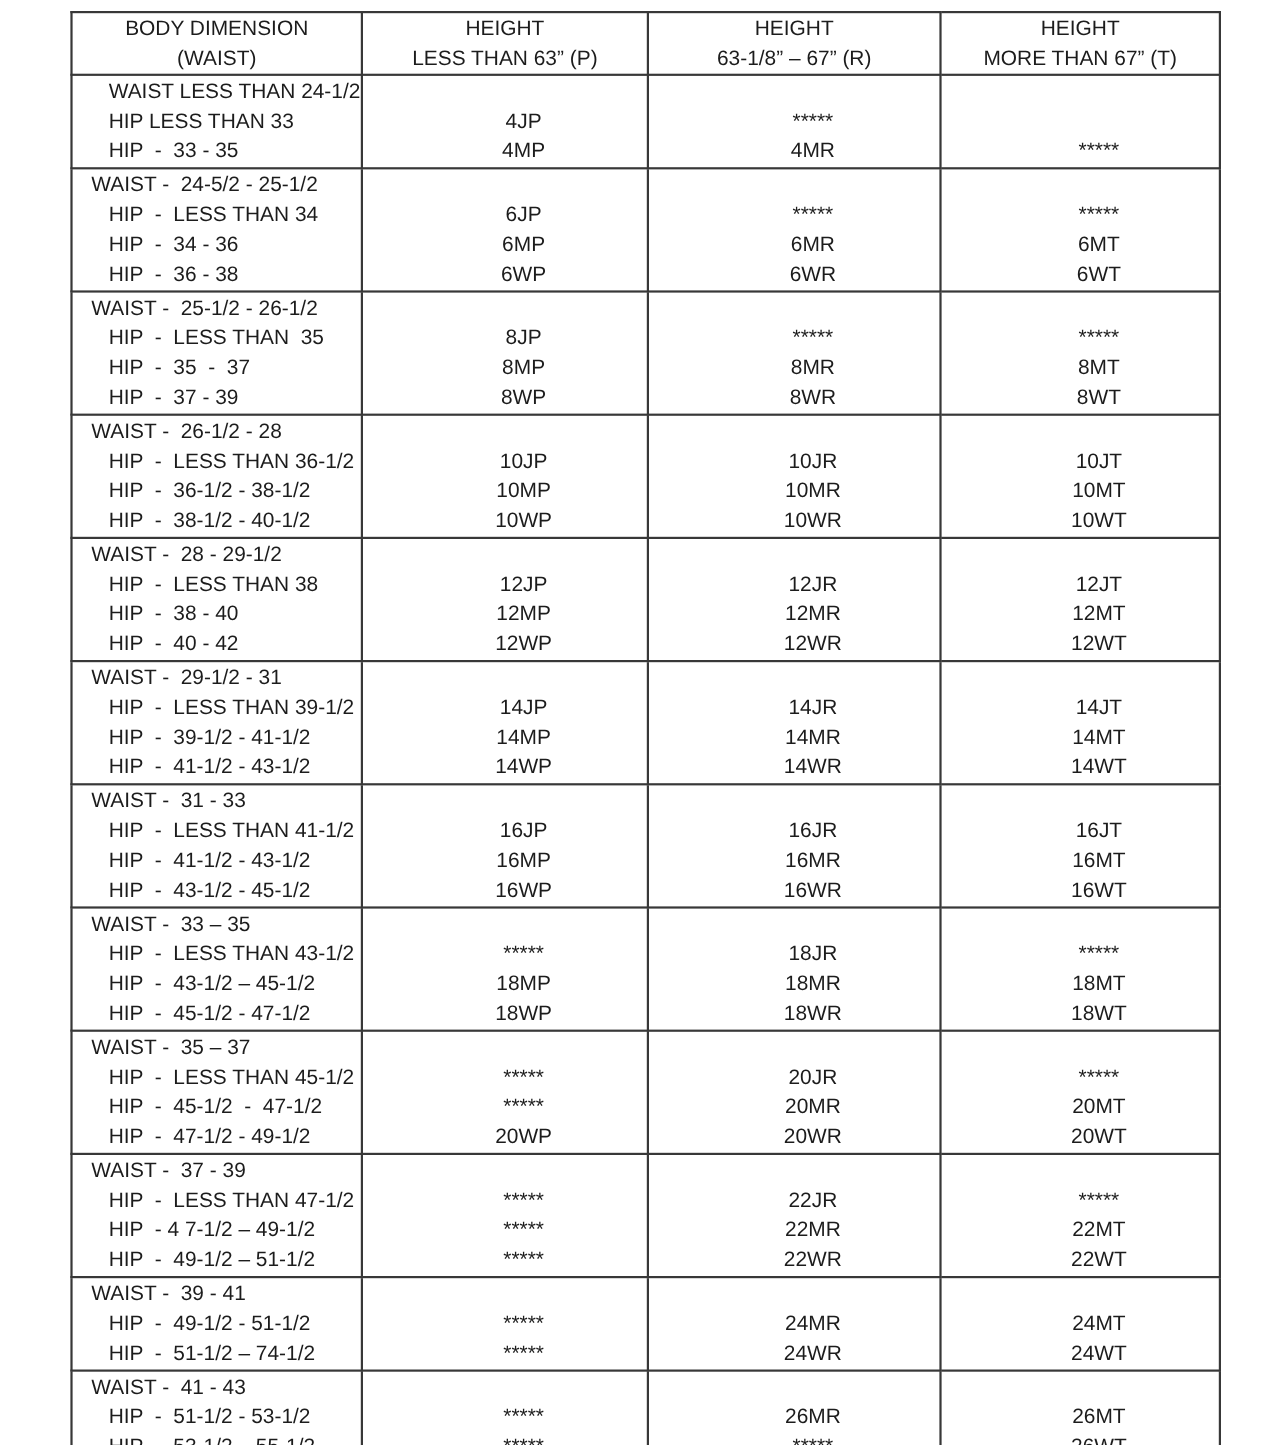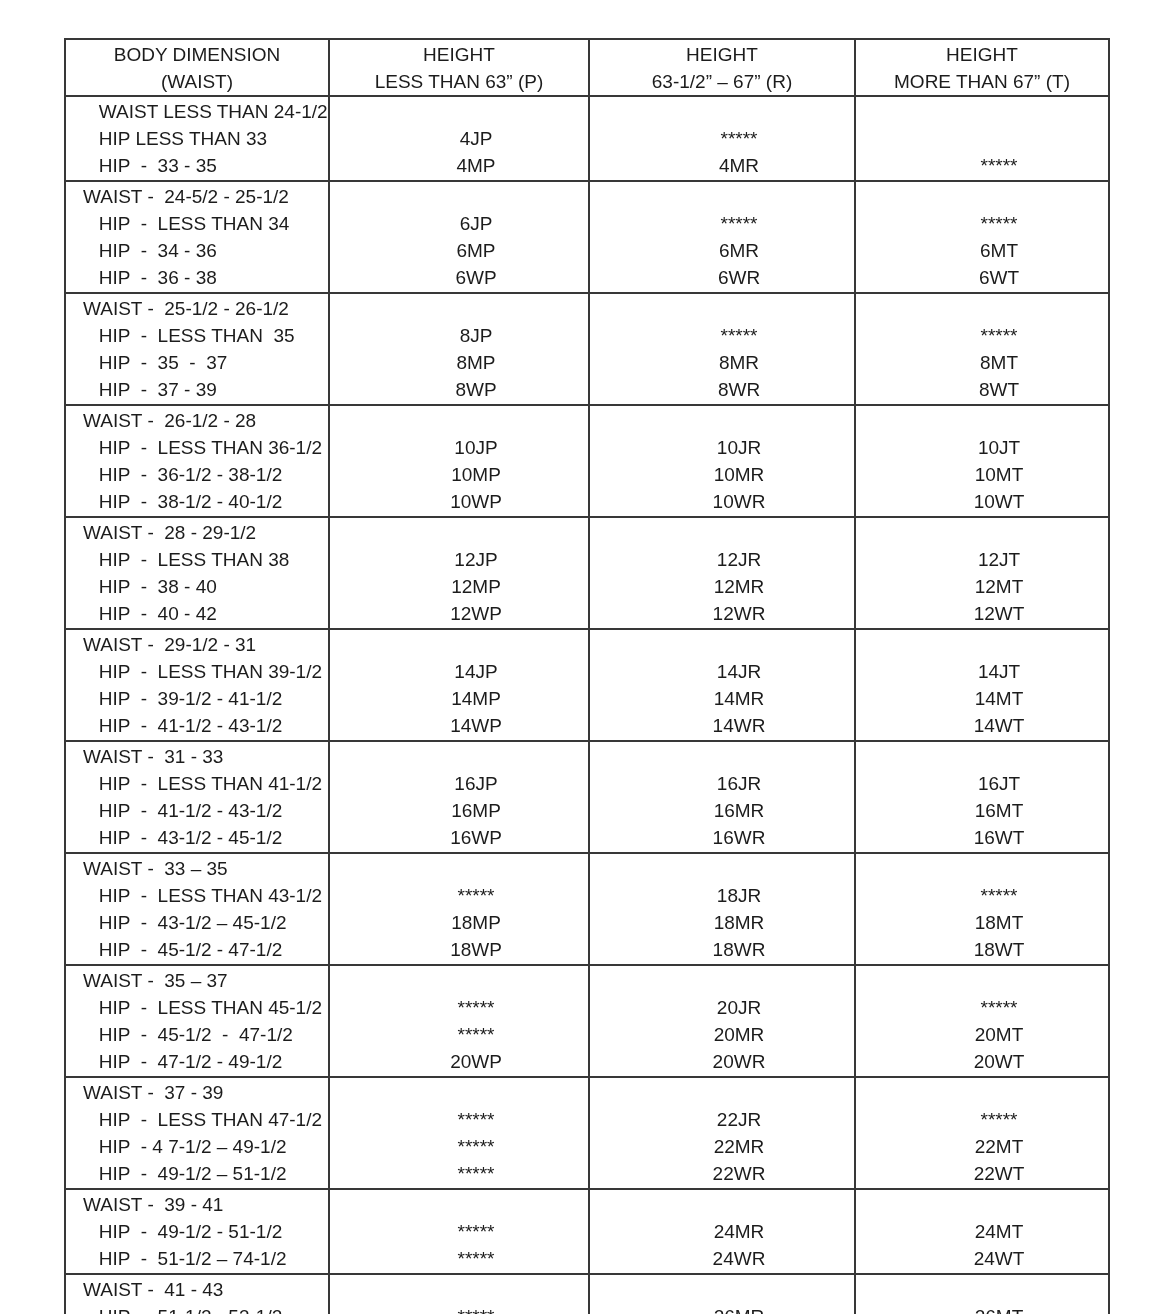--- a/index.html
+++ b/index.html
@@ -4,21 +4,21 @@
 <style>
   * { box-sizing: border-box; }
   html, body {
     margin: 0; padding: 0;
     width: 1170px; height: 1314px;
     background: #ffffff;
     font-family: "Liberation Sans", sans-serif;
     color: #1c1c1c;
     overflow: hidden;
   }
-  .page { position: relative; width: 1170px; height: 948px; margin-top: 28px; }
+  .page { position: relative; width: 1170px; height: 948px; }
   table.size-chart {
     position: absolute;
     left: 64px; top: 10px;
     width: 1044px;
     border-collapse: collapse;
     table-layout: fixed;
   }
   col.c1 { width: 264px; }
   col.c2 { width: 260px; }
   col.c3 { width: 266px; }
@@ -66,21 +66,21 @@
         <th>
           <div class="line">BODY DIMENSION</div>
           <div class="line">(WAIST)</div>
         </th>
         <th>
           <div class="line">HEIGHT</div>
           <div class="line">LESS THAN 63” (P)</div>
         </th>
         <th>
           <div class="line">HEIGHT</div>
-          <div class="line">63-1/2” – 67” (R)</div>
+          <div class="line">63-1/8” – 67” (R)</div>
         </th>
         <th>
           <div class="line">HEIGHT</div>
           <div class="line">MORE THAN 67” (T)</div>
         </th>
       </tr>
     </thead>
     <tbody>
         <tr>
           <td class="dim">

